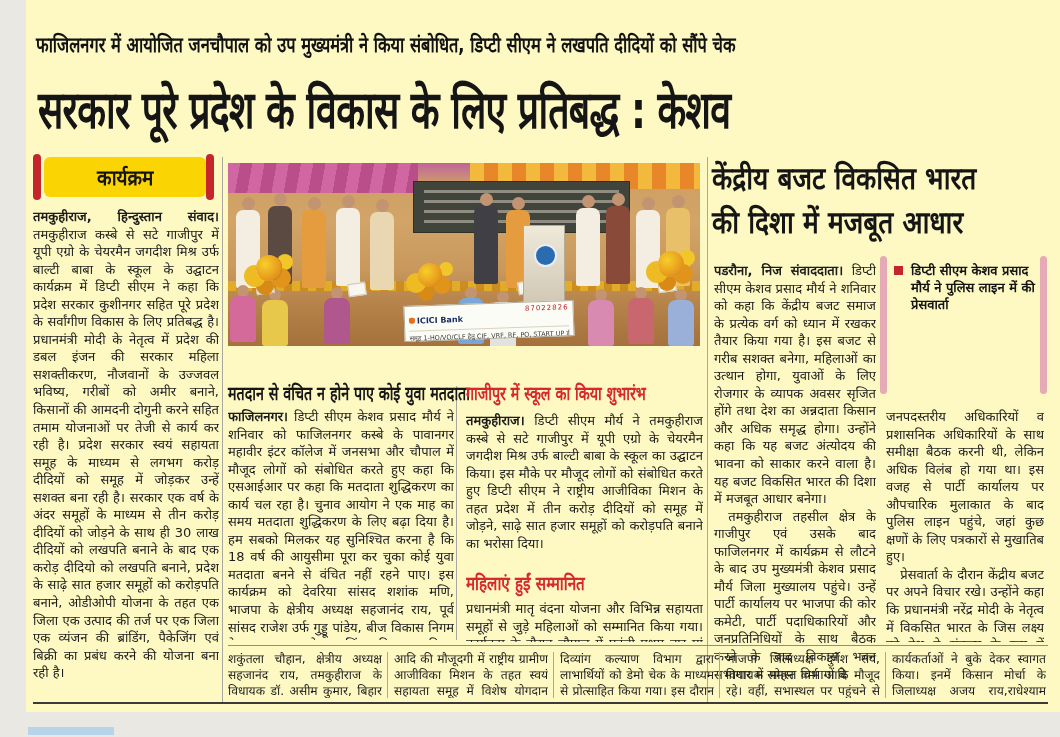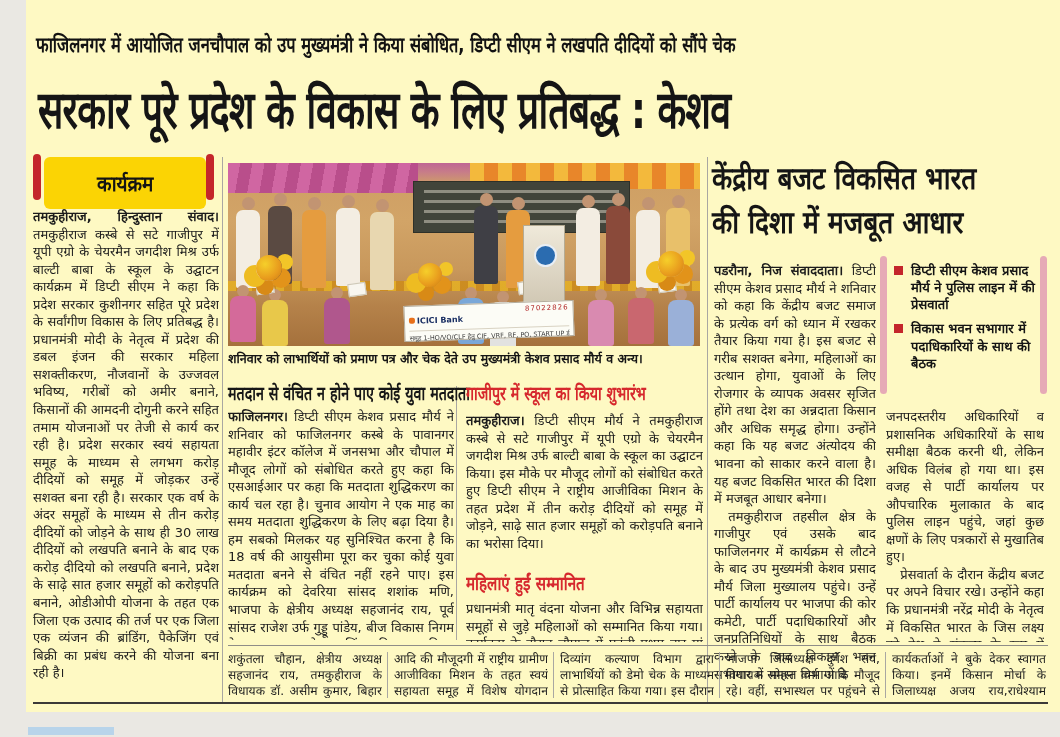--- a/index.html
+++ b/index.html
@@ -6,21 +6,21 @@
   #page{position:relative;width:1060px;height:737px;background:#fef9c3;overflow:hidden;
         font-family:"DejaVu Sans",sans-serif;color:#1c1c1c;}
   .edge{position:absolute;background:#eae8e3;}
   .rule-v{position:absolute;width:1px;background:#a9a7a2;}
   .rule-h{position:absolute;height:1px;background:#8f8d88;}
   .nowrap{white-space:nowrap;display:inline-block;transform-origin:left top;}
   .kicker{position:absolute;left:36px;top:30px;font-weight:bold;font-size:21px;color:#121212;transform:scaleX(.78);}
   .mainhead{position:absolute;left:38px;top:72px;font-weight:bold;font-size:52px;color:#151515;transform:scaleX(.72);letter-spacing:-1px;}
   
   .bar{position:absolute;width:8px;height:46px;background:#c4262b;border-radius:4px;}
-  .labelbox{position:absolute;left:44px;top:157px;width:162px;height:52px;background:#fbd404;border-radius:6px;
+  .labelbox{position:absolute;left:44px;top:157px;width:162px;height:40px;background:#fbd404;border-radius:6px;
             display:flex;align-items:center;justify-content:center;}
   .labelbox span{font-weight:bold;font-size:21px;color:#141414;transform:scaleX(.9);}
   .col{position:absolute;text-align:justify;font-size:13px;line-height:1.35;overflow:hidden;}
   .col p{margin:0;}
   .col p.ind{text-indent:1.1em;}
   .dl{font-weight:bold;}
   .subhead-b{position:absolute;font-weight:bold;font-size:19px;color:#161616;}
   .subhead-r{font-weight:bold;font-size:19px;color:#d6282d;}
   .rhead{position:absolute;left:712px;top:156px;width:396px;font-weight:bold;font-size:31px;line-height:1.42;color:#151515;
          transform:scaleX(.85);transform-origin:left top;}
@@ -125,21 +125,20 @@
     <div class="podium">
       <div class="emblem"></div>
     </div>
 
     <div class="cheque">
       <span class="bank"><i></i><span>ICICI Bank</span></span>
       <span class="num">87022826</span>
       <div class="ln">समूह 1-HO/VO/CLF हेतु CIF, VRF, RF, PO, START UP डीएम खाताधि</div>
     </div>
   </div>
-  <div class="caption">शनिवार को लाभार्थियों को प्रमाण पत्र और चेक देते उप मुख्यमंत्री केशव प्रसाद मौर्य व अन्य।</div>
 
   <div class="subhead-b" style="left:228px;top:380px;"><span class="nowrap" style="transform:scaleX(.75);">मतदान से वंचित न होने पाए कोई युवा मतदाता</span></div>
   <div class="col" style="left:228px;top:408px;width:226px;height:232px;">
     <p><span class="dl">फाजिलनगर।</span>
        <span>डिप्टी सीएम केशव प्रसाद मौर्य ने शनिवार को फाजिलनगर कस्बे के पावानगर महावीर इंटर कॉलेज में जनसभा और चौपाल में मौजूद लोगों को संबोधित करते हुए कहा कि एसआईआर पर कहा कि मतदाता शुद्धिकरण का कार्य चल रहा है। चुनाव आयोग ने एक माह का समय मतदाता शुद्धिकरण के लिए बढ़ा दिया है। हम सबको मिलकर यह सुनिश्चित करना है कि 18 वर्ष की आयुसीमा पूरा कर चुका कोई युवा मतदाता बनने से वंचित नहीं रहने पाए। इस कार्यक्रम को देवरिया सांसद शशांक मणि, भाजपा के क्षेत्रीय अध्यक्ष सहजानंद राय, पूर्व सांसद राजेश उर्फ गुड्डू पांडेय, बीज विकास निगम के उपाध्यक्ष राजेश्वर सिंह, विधायक विनय प्रकाश गोंड, मोहन वर्मा, मनीष जायसवाल, विवेकानंद पांडेय, पूर्व विधायक गंगासिंह कुशवाहा, प्रमुख प्रतिनिधि राजेश जायसवाल, पूर्व प्रमुख प्रतिनिधि पशुपतिनाथ जायसवाल आदि ने सम्बोधित किया। अध्यक्षता जिलाध्यक्ष दुर्गेश राय व संचालन भाजपा जिला उपाध्यक्ष दिवाकर मणि त्रिपाठी ने किया। अंत में सभी के प्रति क्षेत्रीय विधायक सुरेंद्र कुमार कुशवाहा ने आभार प्रकट किया।</span></p>
   </div>
 
   <div style="position:absolute;left:466px;top:380px;width:237px;height:262px;overflow:hidden;">
     <div class="subhead-r"><span class="nowrap" style="transform:scaleX(.75);">गाजीपुर में स्कूल का किया शुभारंभ</span></div>
     <div class="col" style="position:static;width:237px;margin-top:6px;">
@@ -162,24 +161,20 @@
     <p class="ind">तमकुहीराज तहसील क्षेत्र के गाजीपुर एवं उसके बाद फाजिलनगर में कार्यक्रम से लौटने के बाद उप मुख्यमंत्री केशव प्रसाद मौर्य जिला मुख्यालय पहुंचे। उन्हें पार्टी कार्यालय पर भाजपा की कोर कमेटी, पार्टी पदाधिकारियों और जनप्रतिनिधियों के साथ बैठक करने के बाद विकास भवन सभागार में समस्त विभागों के</p>
   </div>
 
   <div class="pbar" style="left:880px;top:256px;"></div>
   <div class="pbar" style="left:1040px;top:256px;"></div>
   <div class="blist">
     <div class="bitem">
       <span class="sq"></span>
       <span>डिप्टी सीएम केशव प्रसाद मौर्य ने पुलिस लाइन में की प्रेसवार्ता</span>
     </div>
-    <div class="bitem">
-      <span class="sq"></span>
-      <span>विकास भवन सभागार में पदाधिकारियों के साथ की बैठक</span>
-    </div>
   </div>
   <div class="col" style="left:886px;top:408px;width:158px;height:234px;">
     <p>जनपदस्तरीय अधिकारियों व प्रशासनिक अधिकारियों के साथ समीक्षा बैठक करनी थी, लेकिन अधिक विलंब हो गया था। इस वजह से पार्टी कार्यालय पर औपचारिक मुलाकात के बाद पुलिस लाइन पहुंचे, जहां कुछ क्षणों के लिए पत्रकारों से मुखातिब हुए।</p>
     <p class="ind">प्रेसवार्ता के दौरान केंद्रीय बजट पर अपने विचार रखे। उन्होंने कहा कि प्रधानमंत्री नरेंद्र मोदी के नेतृत्व में विकसित भारत के जिस लक्ष्य को देश ने संकल्प के रूप में अपनाया है, उसे साकार करने में यह केंद्रीय बजट पूर्णतः सक्षम एवं दूरदर्शी है।</p>
   </div>
 
   <div class="rule-h" style="left:228px;top:645px;width:820px;"></div>
   <div class="thick" style="left:33px;top:702px;width:1015px;"></div>
 
   <div class="bstrip" style="left:228px;width:154px;">शकुंतला चौहान, क्षेत्रीय अध्यक्ष सहजानंद राय, तमकुहीराज के विधायक डॉ. असीम कुमार, बिहार प्रांत के कुचायकोट के विधायक पप्पू पांडेय</div>

